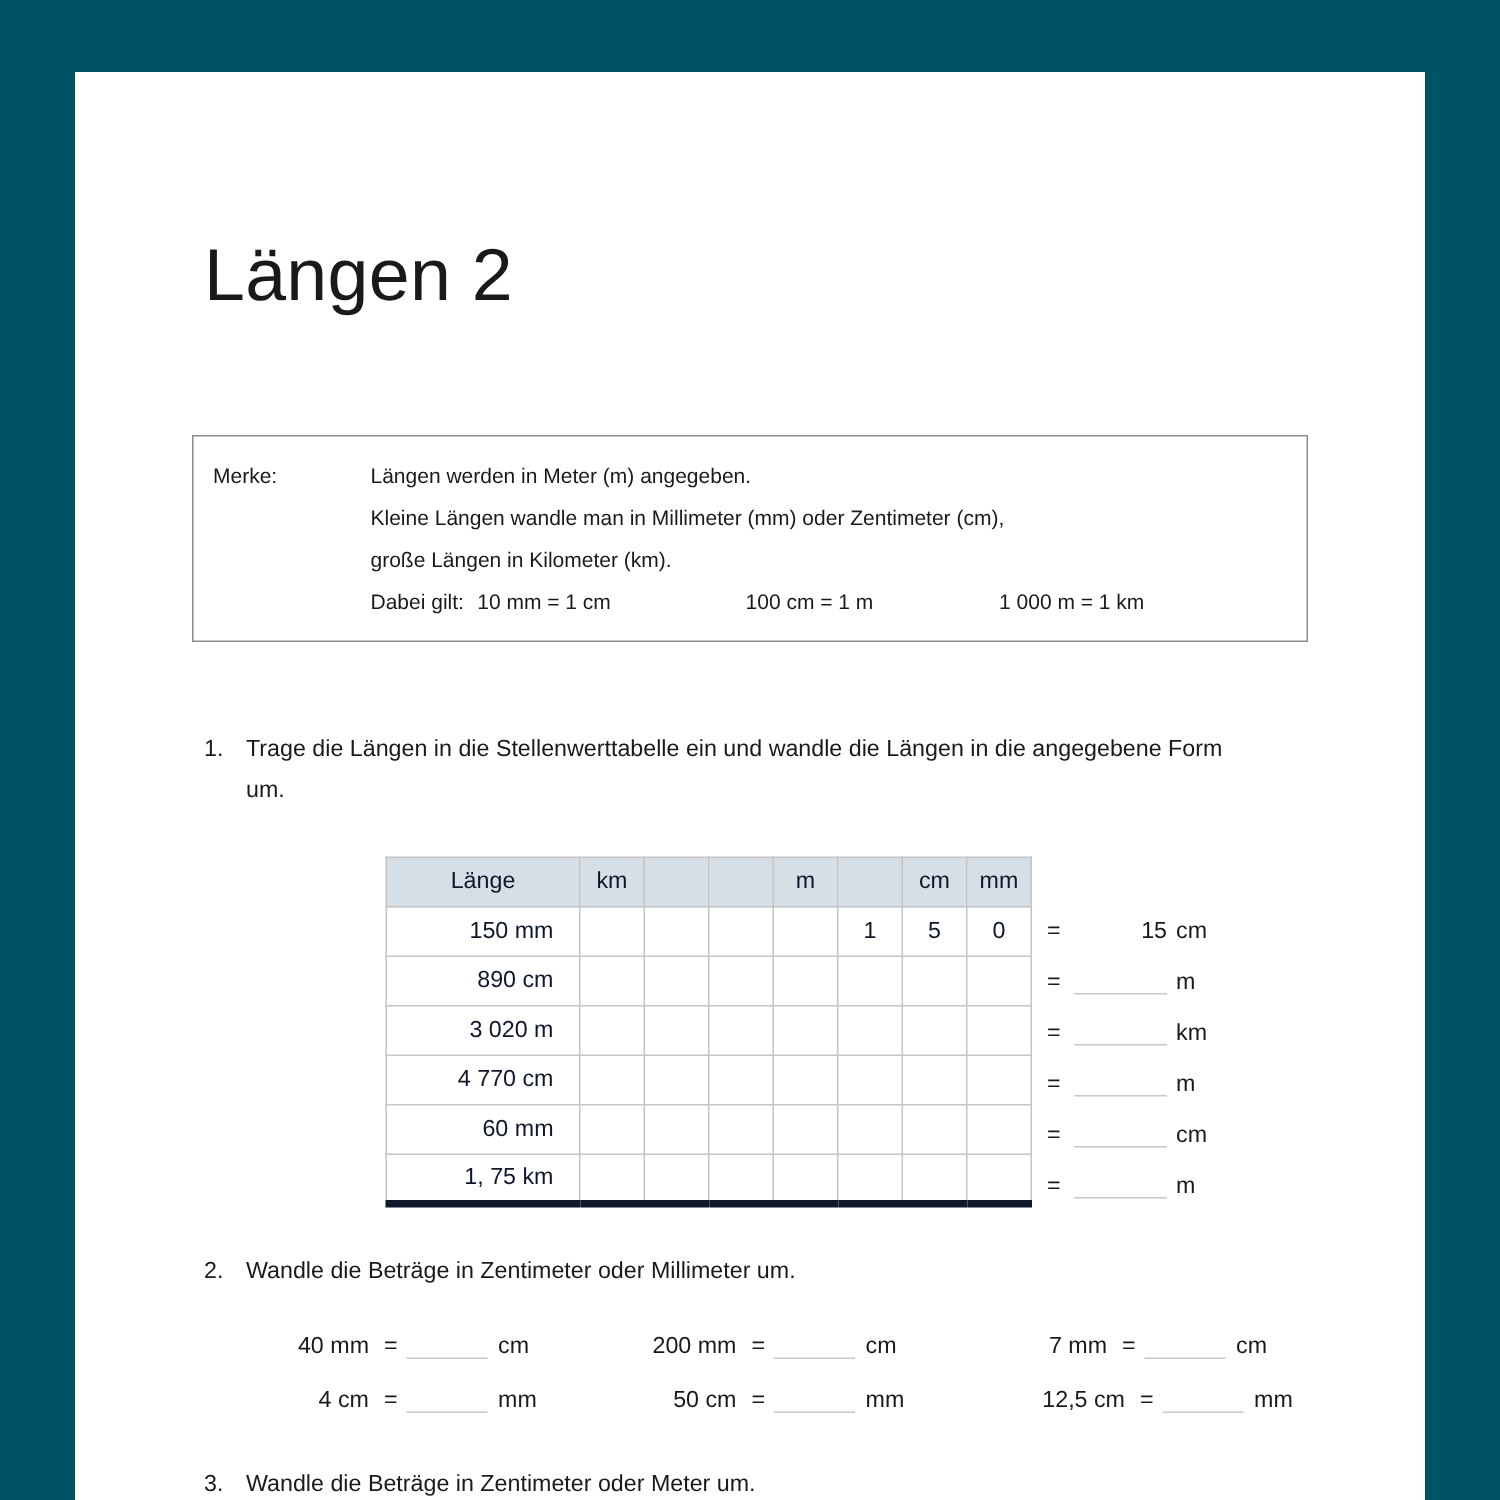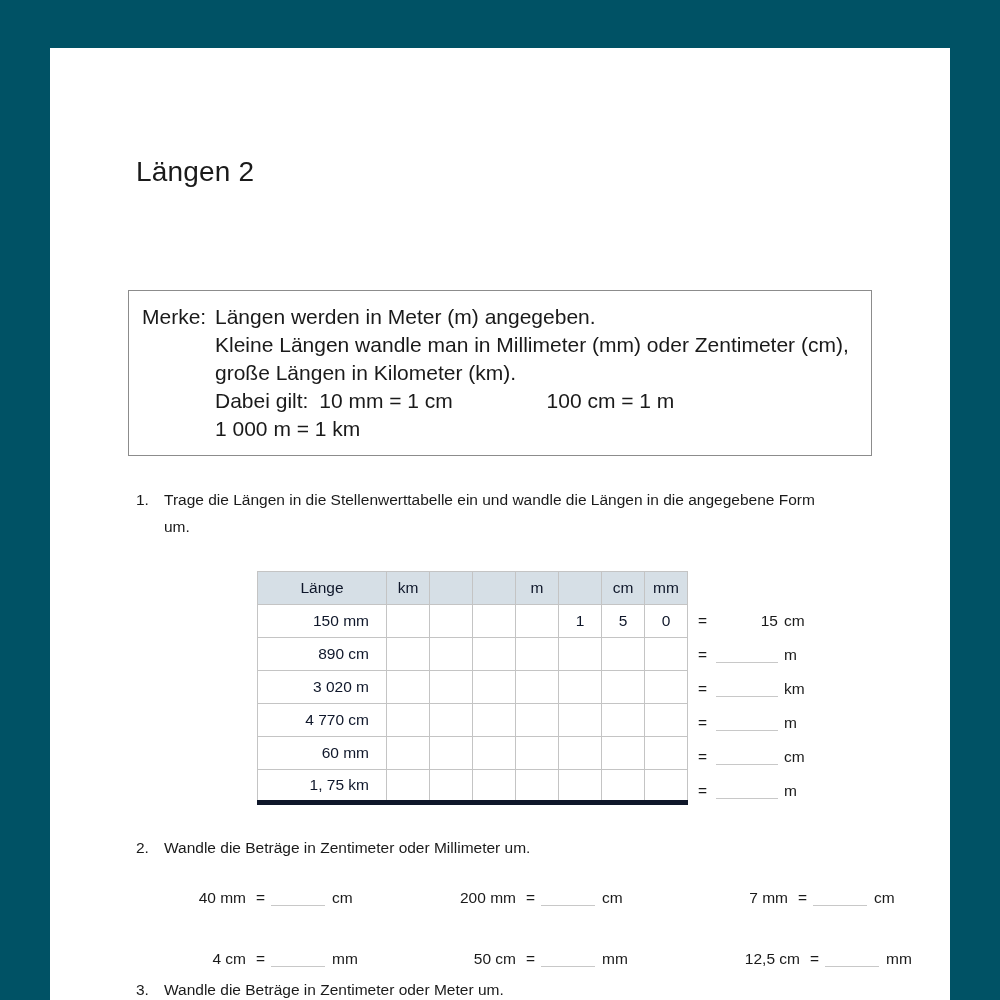--- a/index.html
+++ b/index.html
@@ -61,40 +61,41 @@
     top: 2px;
     width: 34px;
     height: 22px;
   }
 
   
   .title {
     position: absolute;
     left: 86px;
     top: 108px;
-    font-size: 28px;
+    font-size: 49px;
     color: #1a1a1a;
     letter-spacing: 0.2px;
   }
 
   
   .merke-box {
     position: absolute;
     left: 78px;
     top: 242px;
     width: 744px;
     border: 1px solid #8c8c8c;
     box-sizing: border-box;
     padding: 12px 0 12px 0;
   }
   .merke-row {
     display: flex;
-    font-size: 21px;
+    font-size: 14px;
     color: #1a1a1a;
     line-height: 28px;
+    gap: 32px;
   }
   .merke-label {
     width: 86px;
     padding-left: 13px;
     box-sizing: border-box;
     flex: 0 0 auto;
   }
   .merke-text { flex: 1 1 auto; }
   .merke-inline { display: inline-block; text-align: center; }
   .mk-gap1 { display: inline-block; width: 82px; }
@@ -173,21 +174,20 @@
   }
   .conv-unit { display: inline-block; }
 
   
   .ex-grid {
     position: absolute;
     display: grid;
     grid-template-columns: 245px 247px 245px;
     font-size: 15.5px;
     color: #1a1a1a;
-    gap: 25px;
   }
   #ex2 { left: 120px; top: 832px; }
   .ex-item {
     display: flex;
     align-items: center;
     height: 36px;
     white-space: nowrap;
   }
   .ex-val {
     display: inline-block;

